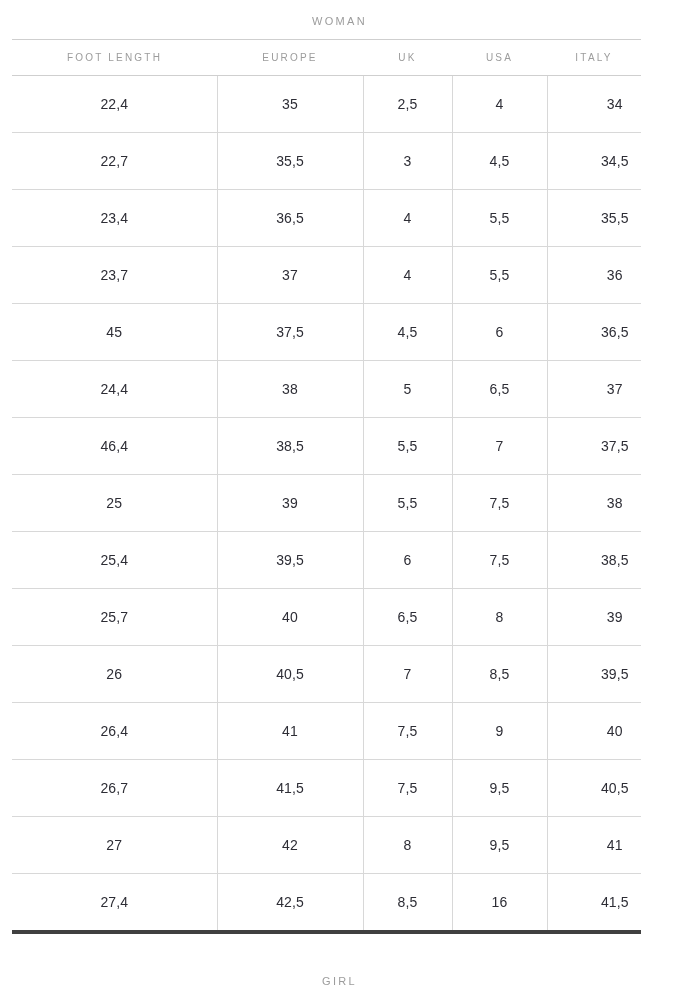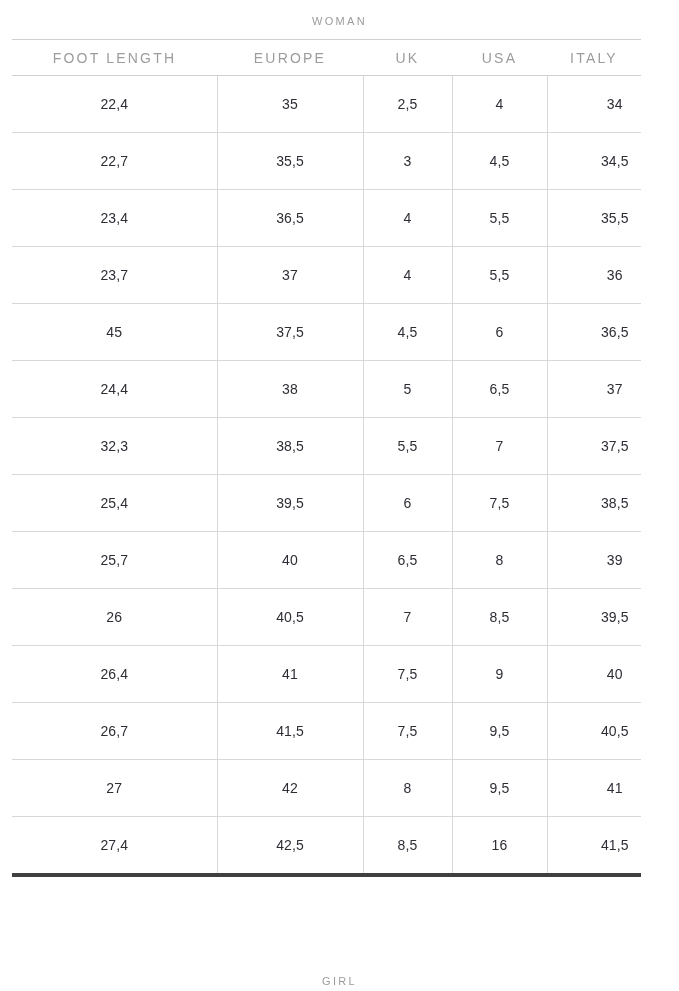--- a/index.html
+++ b/index.html
@@ -50,21 +50,21 @@
 
   .size-table col.c-foot  { width: 205px; }
   .size-table col.c-eu    { width: 146px; }
   .size-table col.c-uk    { width: 89px;  }
   .size-table col.c-usa   { width: 95px;  }
   .size-table col.c-it    { width: 94px;  }
 
   .size-table thead th {
     height: 35px;
     padding: 0;
-    font-size: 14px;
+    font-size: 10px;
     font-weight: 400;
     letter-spacing: 2.2px;
     color: #9c9c9c;
     text-align: center;
     vertical-align: middle;
     border-top: 1px solid #cfcfcf;
     border-bottom: 1px solid #cfcfcf;
     white-space: nowrap;
   }
 
@@ -152,25 +152,32 @@
           <td>36,5</td>
         </tr>
         <tr>
           <td>24,4</td>
           <td>38</td>
           <td>5</td>
           <td>6,5</td>
           <td>37</td>
         </tr>
         <tr>
-          <td>32,3</td>
+          <td>46,4</td>
           <td>38,5</td>
           <td>5,5</td>
           <td>7</td>
           <td>37,5</td>
+        </tr>
+        <tr>
+          <td>25</td>
+          <td>39</td>
+          <td>5,5</td>
+          <td>7,5</td>
+          <td>38</td>
         </tr>
         <tr>
           <td>25,4</td>
           <td>39,5</td>
           <td>6</td>
           <td>7,5</td>
           <td>38,5</td>
         </tr>
         <tr>
           <td>25,7</td>

